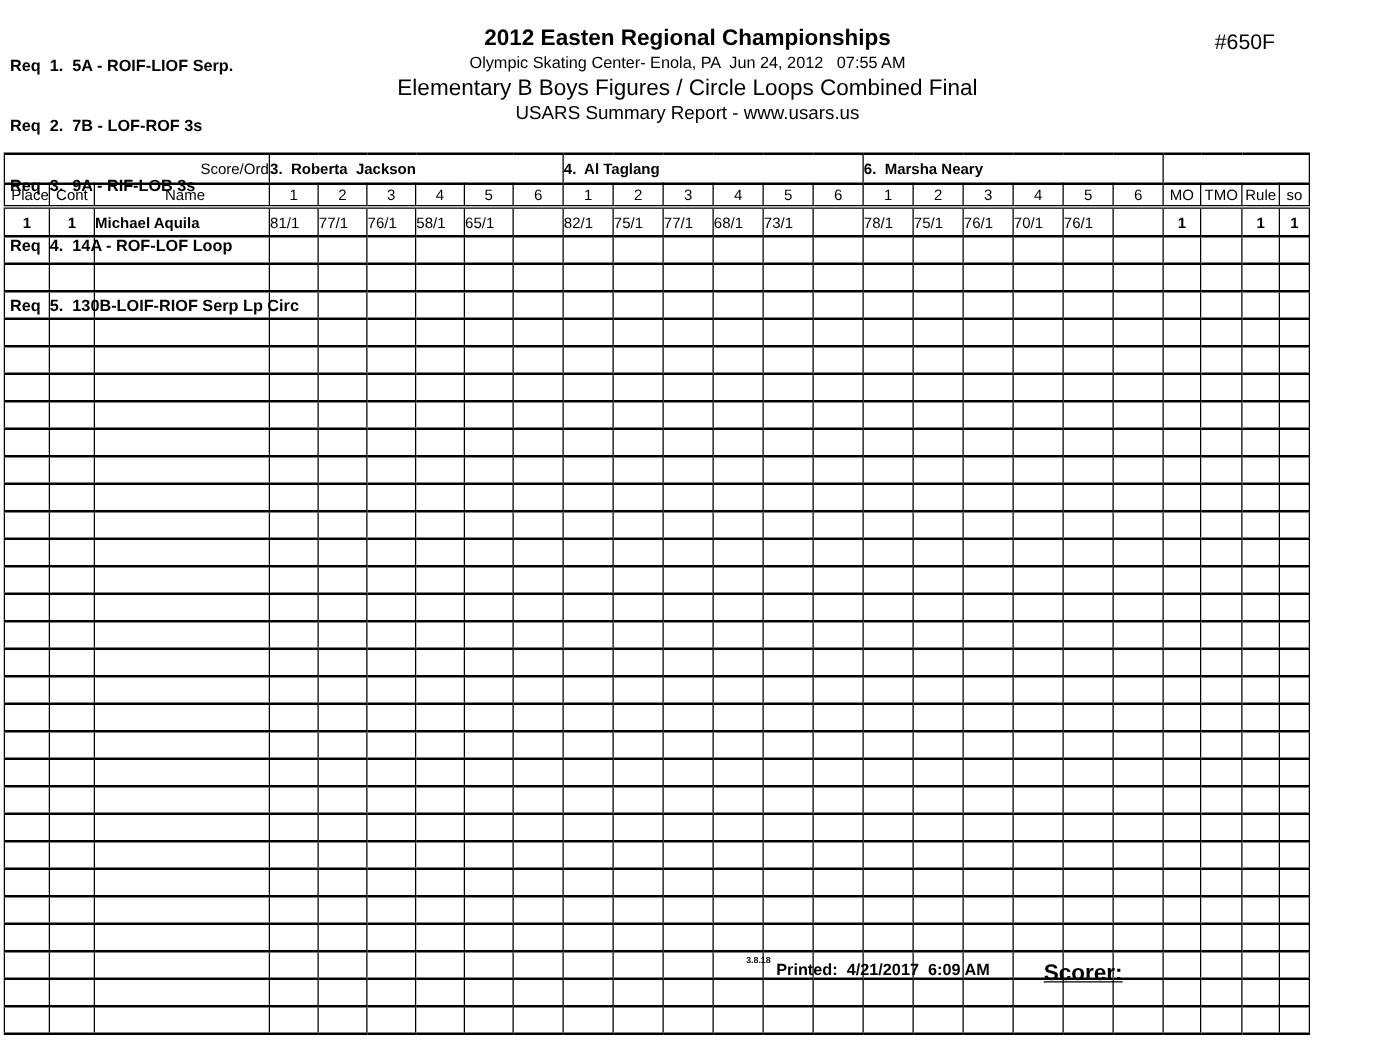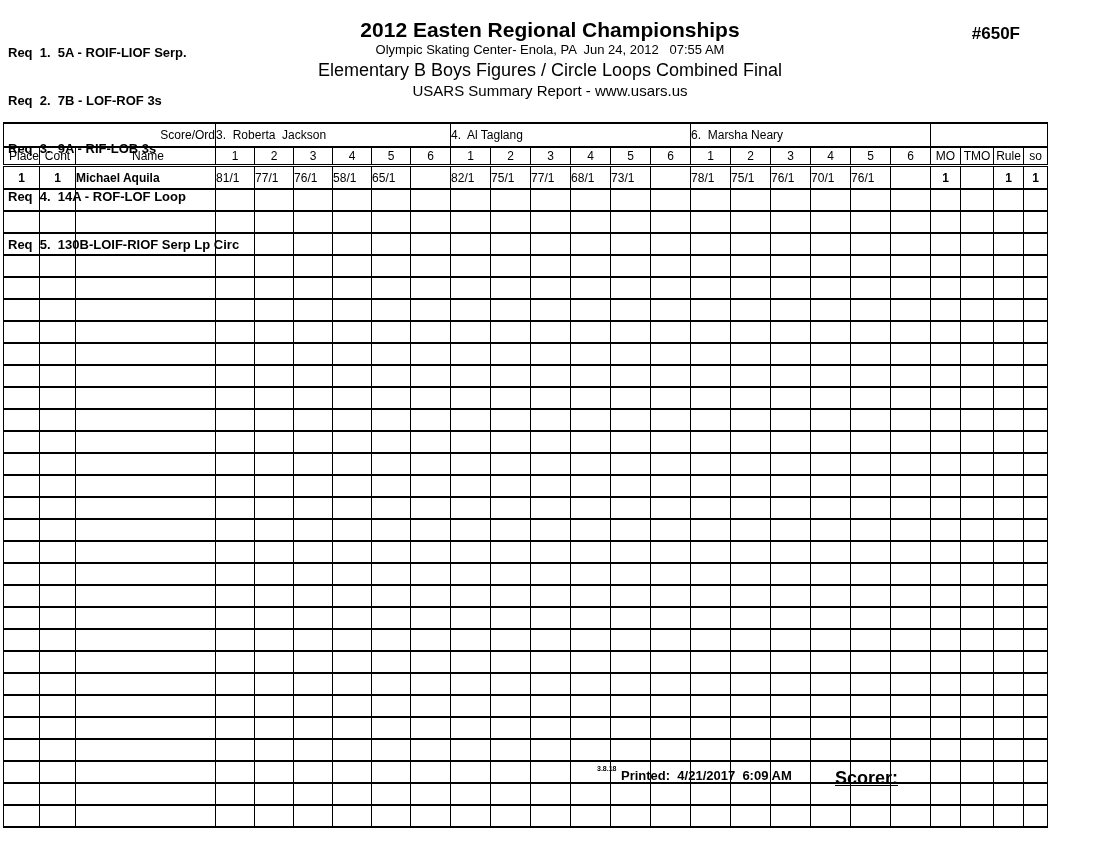--- a/index.html
+++ b/index.html
@@ -11,42 +11,42 @@
   }
   
   .req-list{
     position:absolute;left:8px;top:13px;
     font-size:13px;font-weight:bold;line-height:16px;white-space:pre;
   }
   .title-block{
     position:absolute;left:0;top:20px;width:1100px;text-align:center;
   }
   .title-block div{white-space:pre;}
-  .t1{font-size:21px;font-weight:bold;line-height:20px;}
+  .t1{font-size:18px;font-weight:bold;line-height:20px;}
   .t2{font-size:13px;line-height:19px;}
   .t3{font-size:18px;font-weight:normal;line-height:22px;}
   .t4{font-size:15px;line-height:19px;}
   .event-number{
     position:absolute;top:24px;right:80px;
-    font-size:17px;font-weight:bold;
+    font-size:17px;font-weight:normal;
   }
   
   table.report{
     position:absolute;left:3px;top:122px;
     border-collapse:collapse;table-layout:fixed;
     empty-cells:show;
   }
   table.report td{
     border-left:1px solid #000;border-right:1px solid #000;
     border-top:2px solid #000;border-bottom:2px solid #000;
     padding:0;font-size:12px;line-height:14px;
     overflow:hidden;white-space:pre;vertical-align:middle;
   }
   tr.group-row td{height:22px;}
-  td.judge-box{border:2px solid #000;padding-left:8px;text-align:left;}
+  td.judge-box{border:2px solid #000;padding-left:8px;text-align:left;font-weight:bold;}
   td.nob{border:none;}
   td.score-ord{padding-left:5px;text-align:right;}
   tr.head-row td{height:16px;text-align:center;border-bottom:3px double #000;}
   tr.head-row td.h-left{text-align:center;padding-left:5px;}
   tr.data-row td{height:20px;}
   tr.data-row.first td{height:21px;}
   td.thick{border-left:5px solid #000;}
   td.cell-score{text-align:left;padding-left:3px;}
   td.cell-place,td.cell-cont{text-align:center;font-weight:bold;font-size:13px;}
   td.cell-name{text-align:left;padding-left:5px;font-weight:bold;font-size:13px;}

